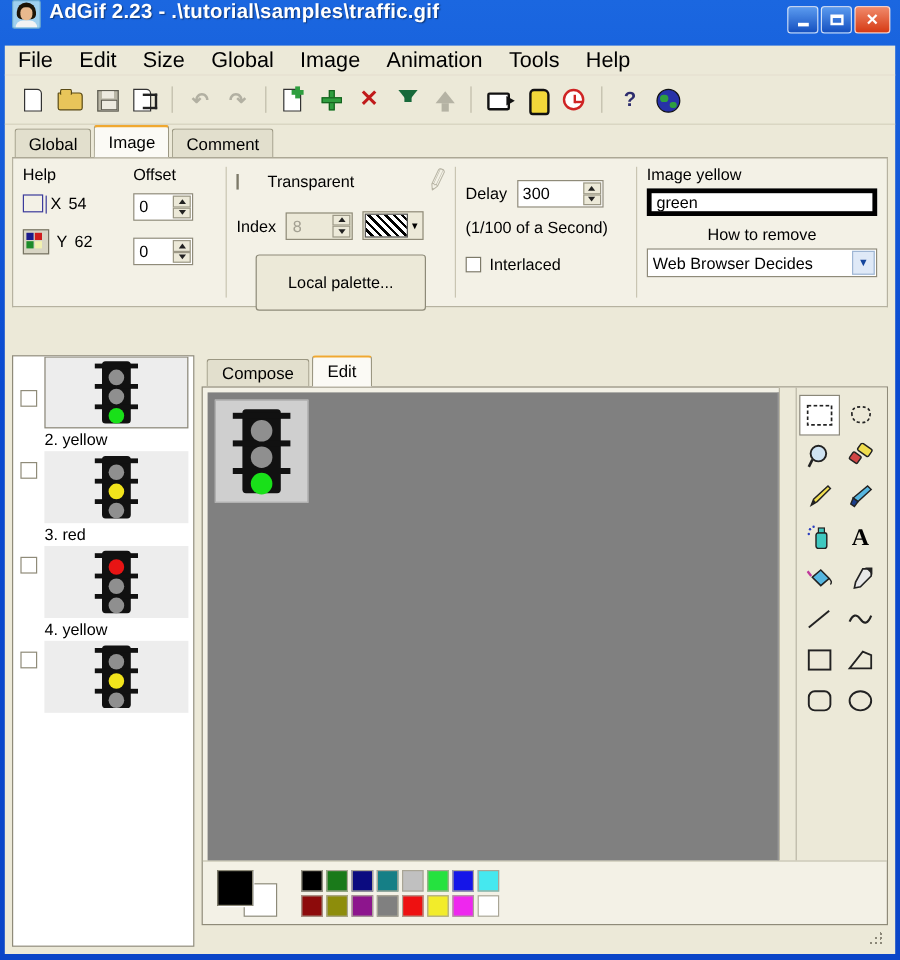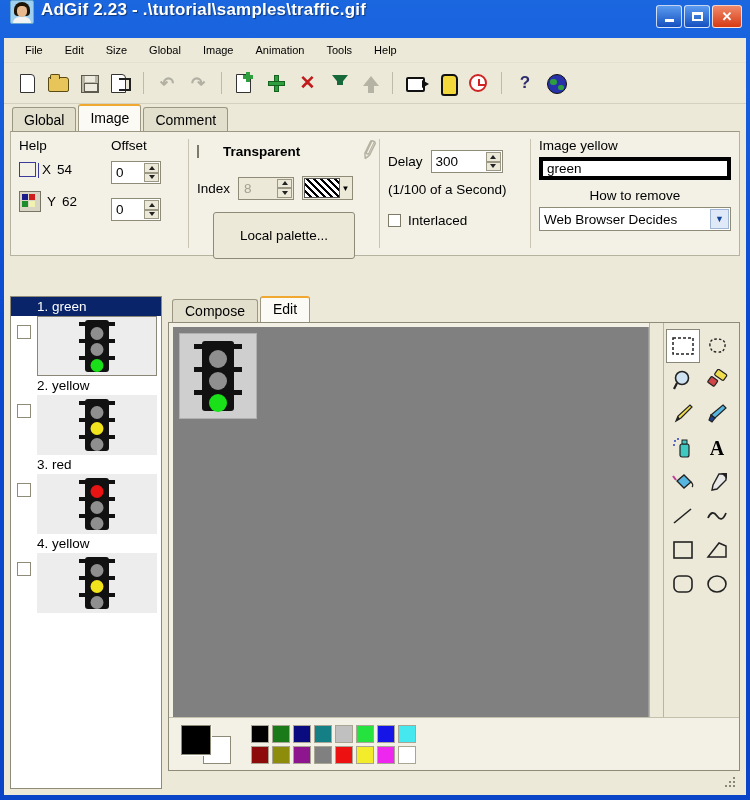--- a/index.html
+++ b/index.html
@@ -51,22 +51,22 @@
 
   
   .client{
     background:#ece9d8;
     height:757px;
     position:relative;
     box-sizing:border-box;
   }
   .menubar{
     height:24px;display:flex;align-items:center;
-    padding-left:10px;gap:0px;
-    font-size:11px;color:#000;
+    gap:0px;
+    font-size:18px;color:#000;
     border-bottom:1px solid #e4e0cf;
   }
   .menubar .mi{padding:3px 11px;cursor:default;}
 
   .toolbar{
     height:40px;display:flex;align-items:center;
     padding:0 8px;gap:1px;
     border-bottom:1px solid #d5d1be;
   }
   .tb-btn{
@@ -402,21 +402,21 @@
               <div>
                 <span class="tri-d"></span>
               </div>
             </div>
         </div>
       </div>
 
       <div class="vsep"></div>
 
       <div class="group" style="width:190px;">
-        <div style="display:flex;align-items:center;gap:24px;font-weight:bold;">
+        <div style="display:flex;align-items:center;gap:24px;">
           <span class="cbox"></span>
           <span class="lbl">Transparent</span>
           <span style="margin-left:38px;color:#b5b2a2;font-size:16px;transform:rotate(-20deg);">🖉</span>
         </div>
         <div style="display:flex;align-items:center;gap:8px;margin-top:11px;">
           <span class="lbl">Index</span>
           <span class="spin" style="background:#ece9d8;width:56px;">
             <span style="font-size:13.5px;color:#a3a092;padding-left:5px;">8</span>
             <span class="btns">
                 <span style="flex:1;background:#ece9d8;border:1px solid #9c9886;display:flex;align-items:center;justify-content:center;">
@@ -472,21 +472,20 @@
           <span class="arrow" style="font-size:9px;color:#14459c;">▼</span>
         </div>
       </div>
     </div>
 
     <div class="main">
 
       <div class="framelist">
 
         <div class="frame-item sel">
-          <div class="frame-label">1. green</div>
           <div class="frame-chk"></div>
           <div class="frame-thumbwrap">
             <div class="tl" style="width:38px;height:52px;">
               <div class="body" style="width:24px;height:52px;"></div>
               <div class="vis" style="left:1px;top:2px;width:36px;height:4px;"></div>
               <div class="vis" style="left:1px;top:19px;width:36px;height:4px;"></div>
               <div class="vis" style="left:1px;top:36px;width:36px;height:4px;"></div>
               <div class="lamp" style="top:7px;width:13px;height:13px;background:#8f8f8f;"></div>
               <div class="lamp" style="top:23px;width:13px;height:13px;background:#8f8f8f;"></div>
               <div class="lamp" style="top:39px;width:13px;height:13px;background:#19e019;"></div>

